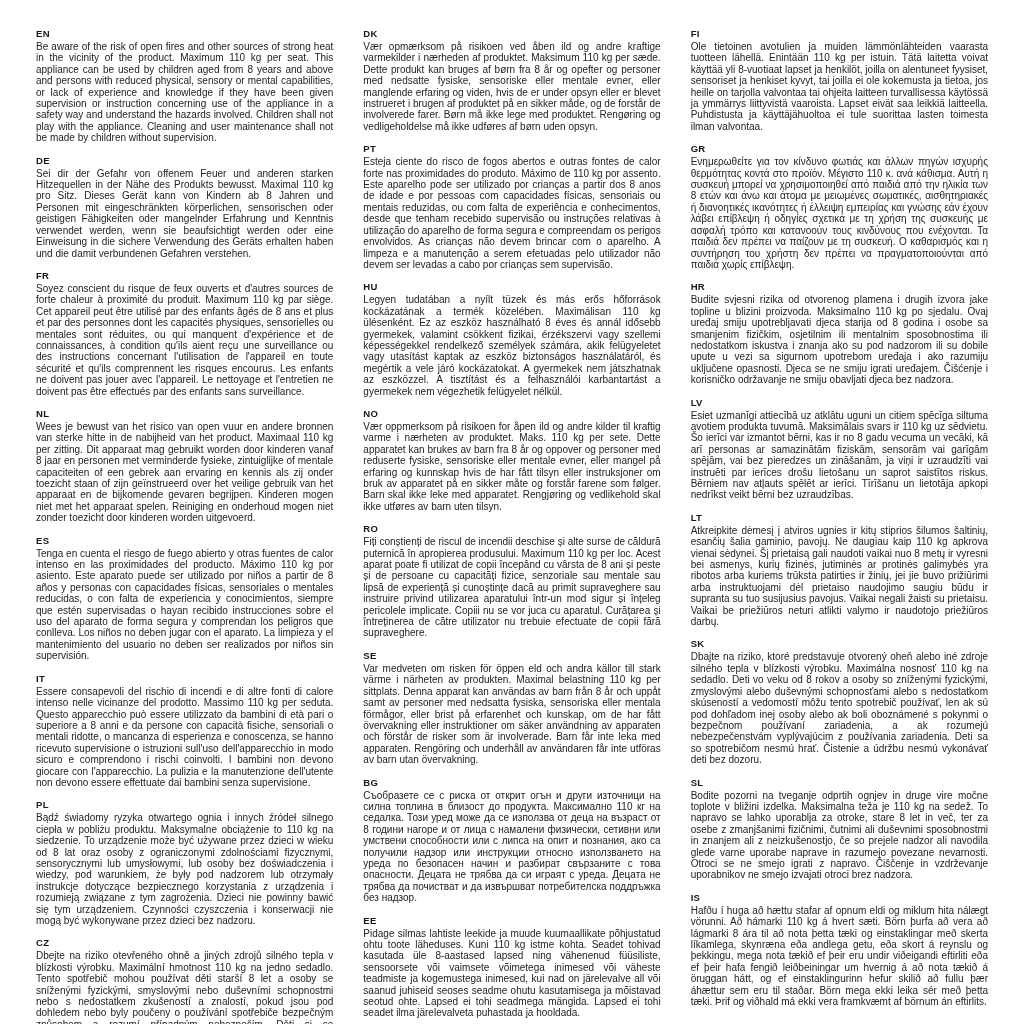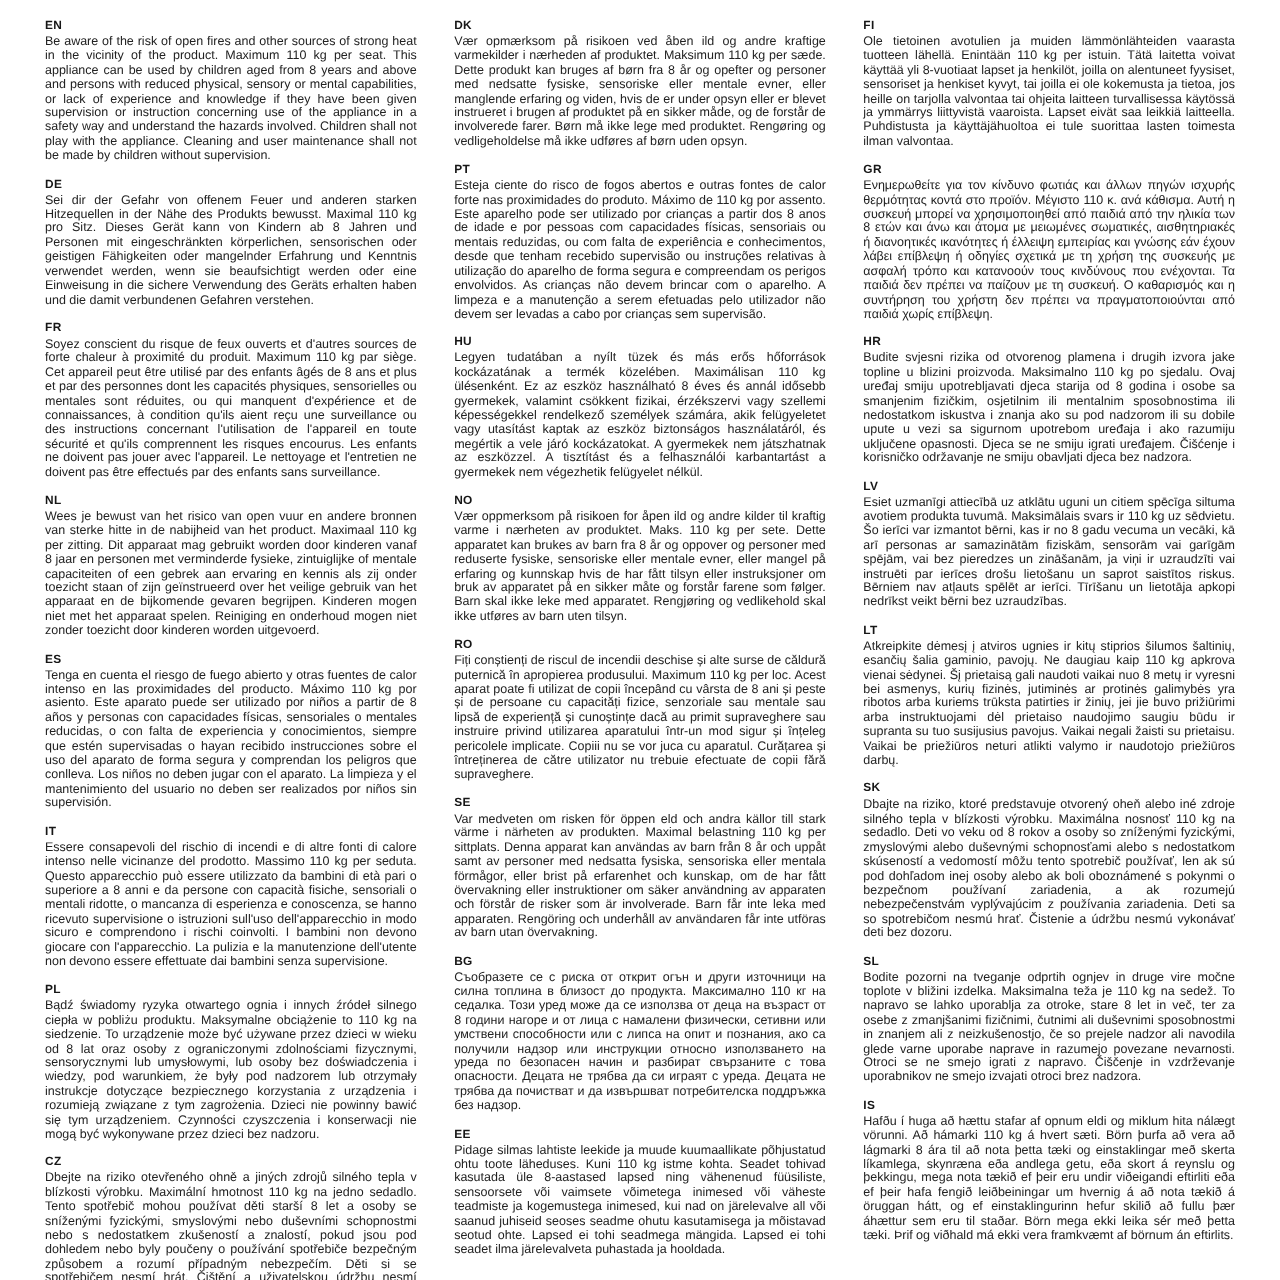--- a/index.html
+++ b/index.html
@@ -10,21 +10,21 @@
   body {
     width: 1024px;
     height: 1024px;
     font-family: "Liberation Sans", sans-serif;
     color: #1c1c1c;
   }
   .page {
     box-sizing: border-box;
     width: 1024px;
     height: 1024px;
-    padding: 15px 36px 18px 36px;
+    padding: 28px 36px 18px 36px;
     display: grid;
     grid-template-columns: repeat(3, 1fr);
     column-gap: 30px;
     overflow: hidden;
     background: #ffffff;
   }
   .col { min-width: 0; }
   .block { margin: 0 0 11px 0; }
   .lang-code {
     font-size: 9.5px;

